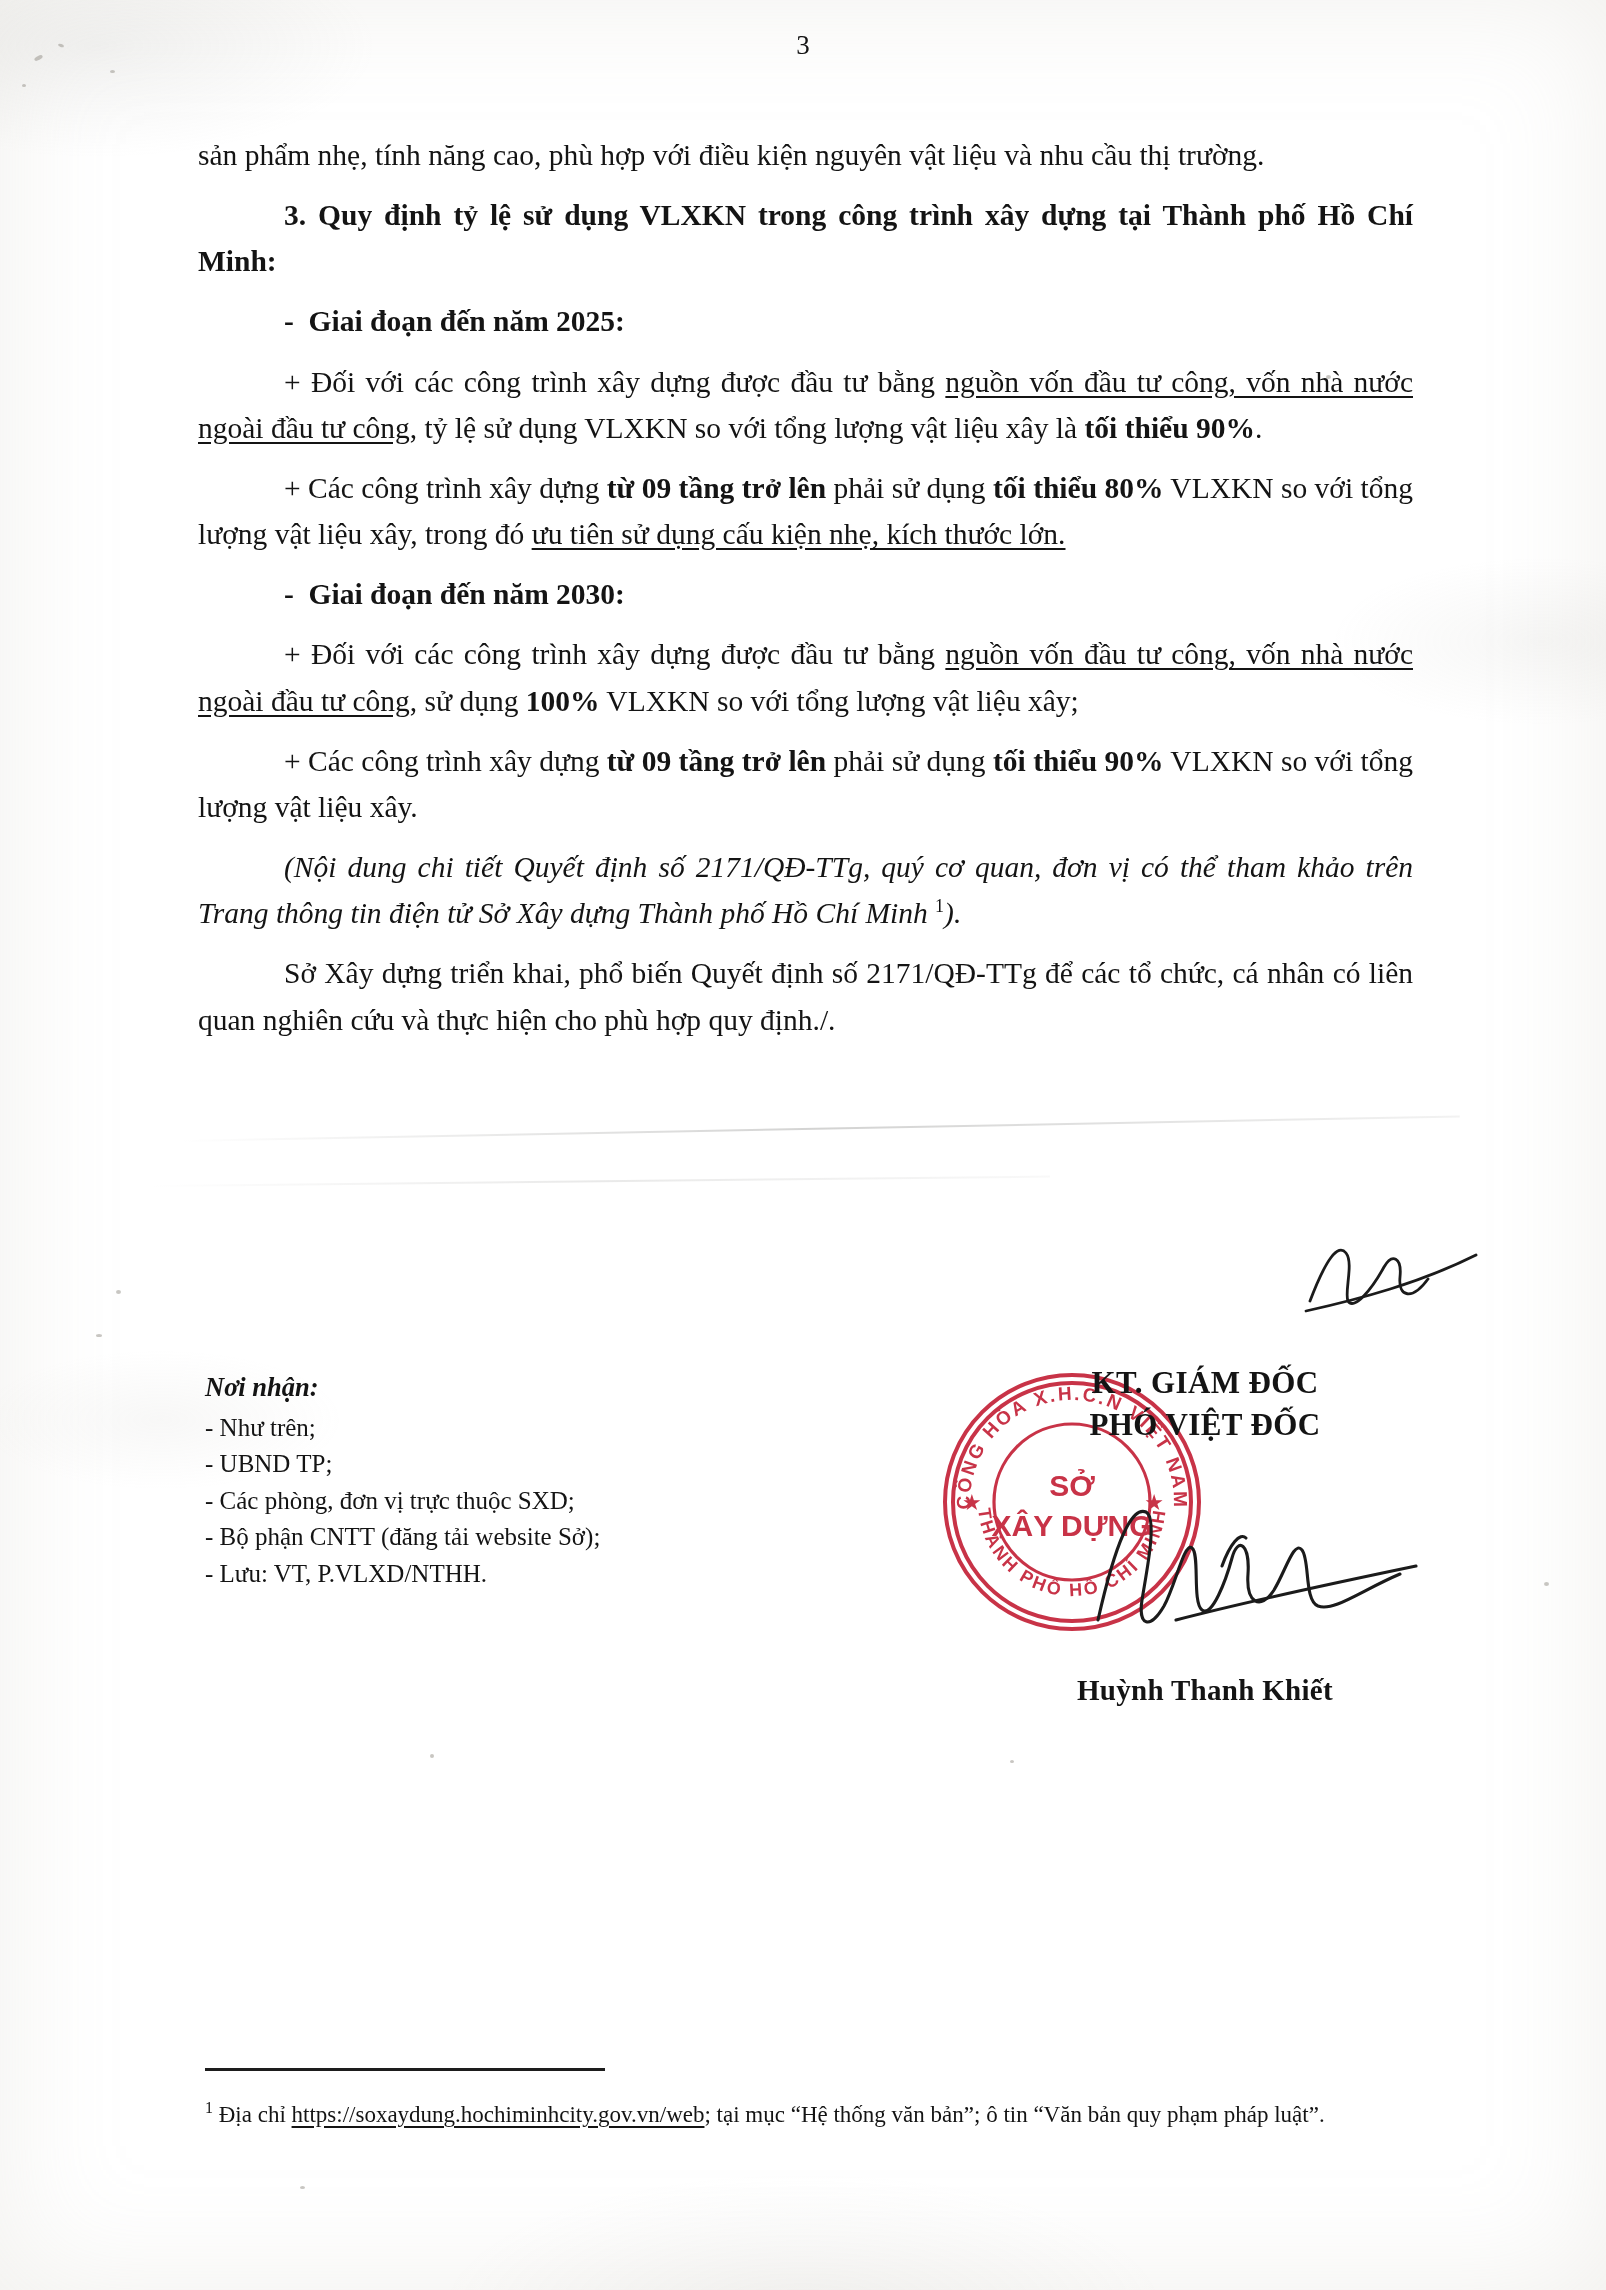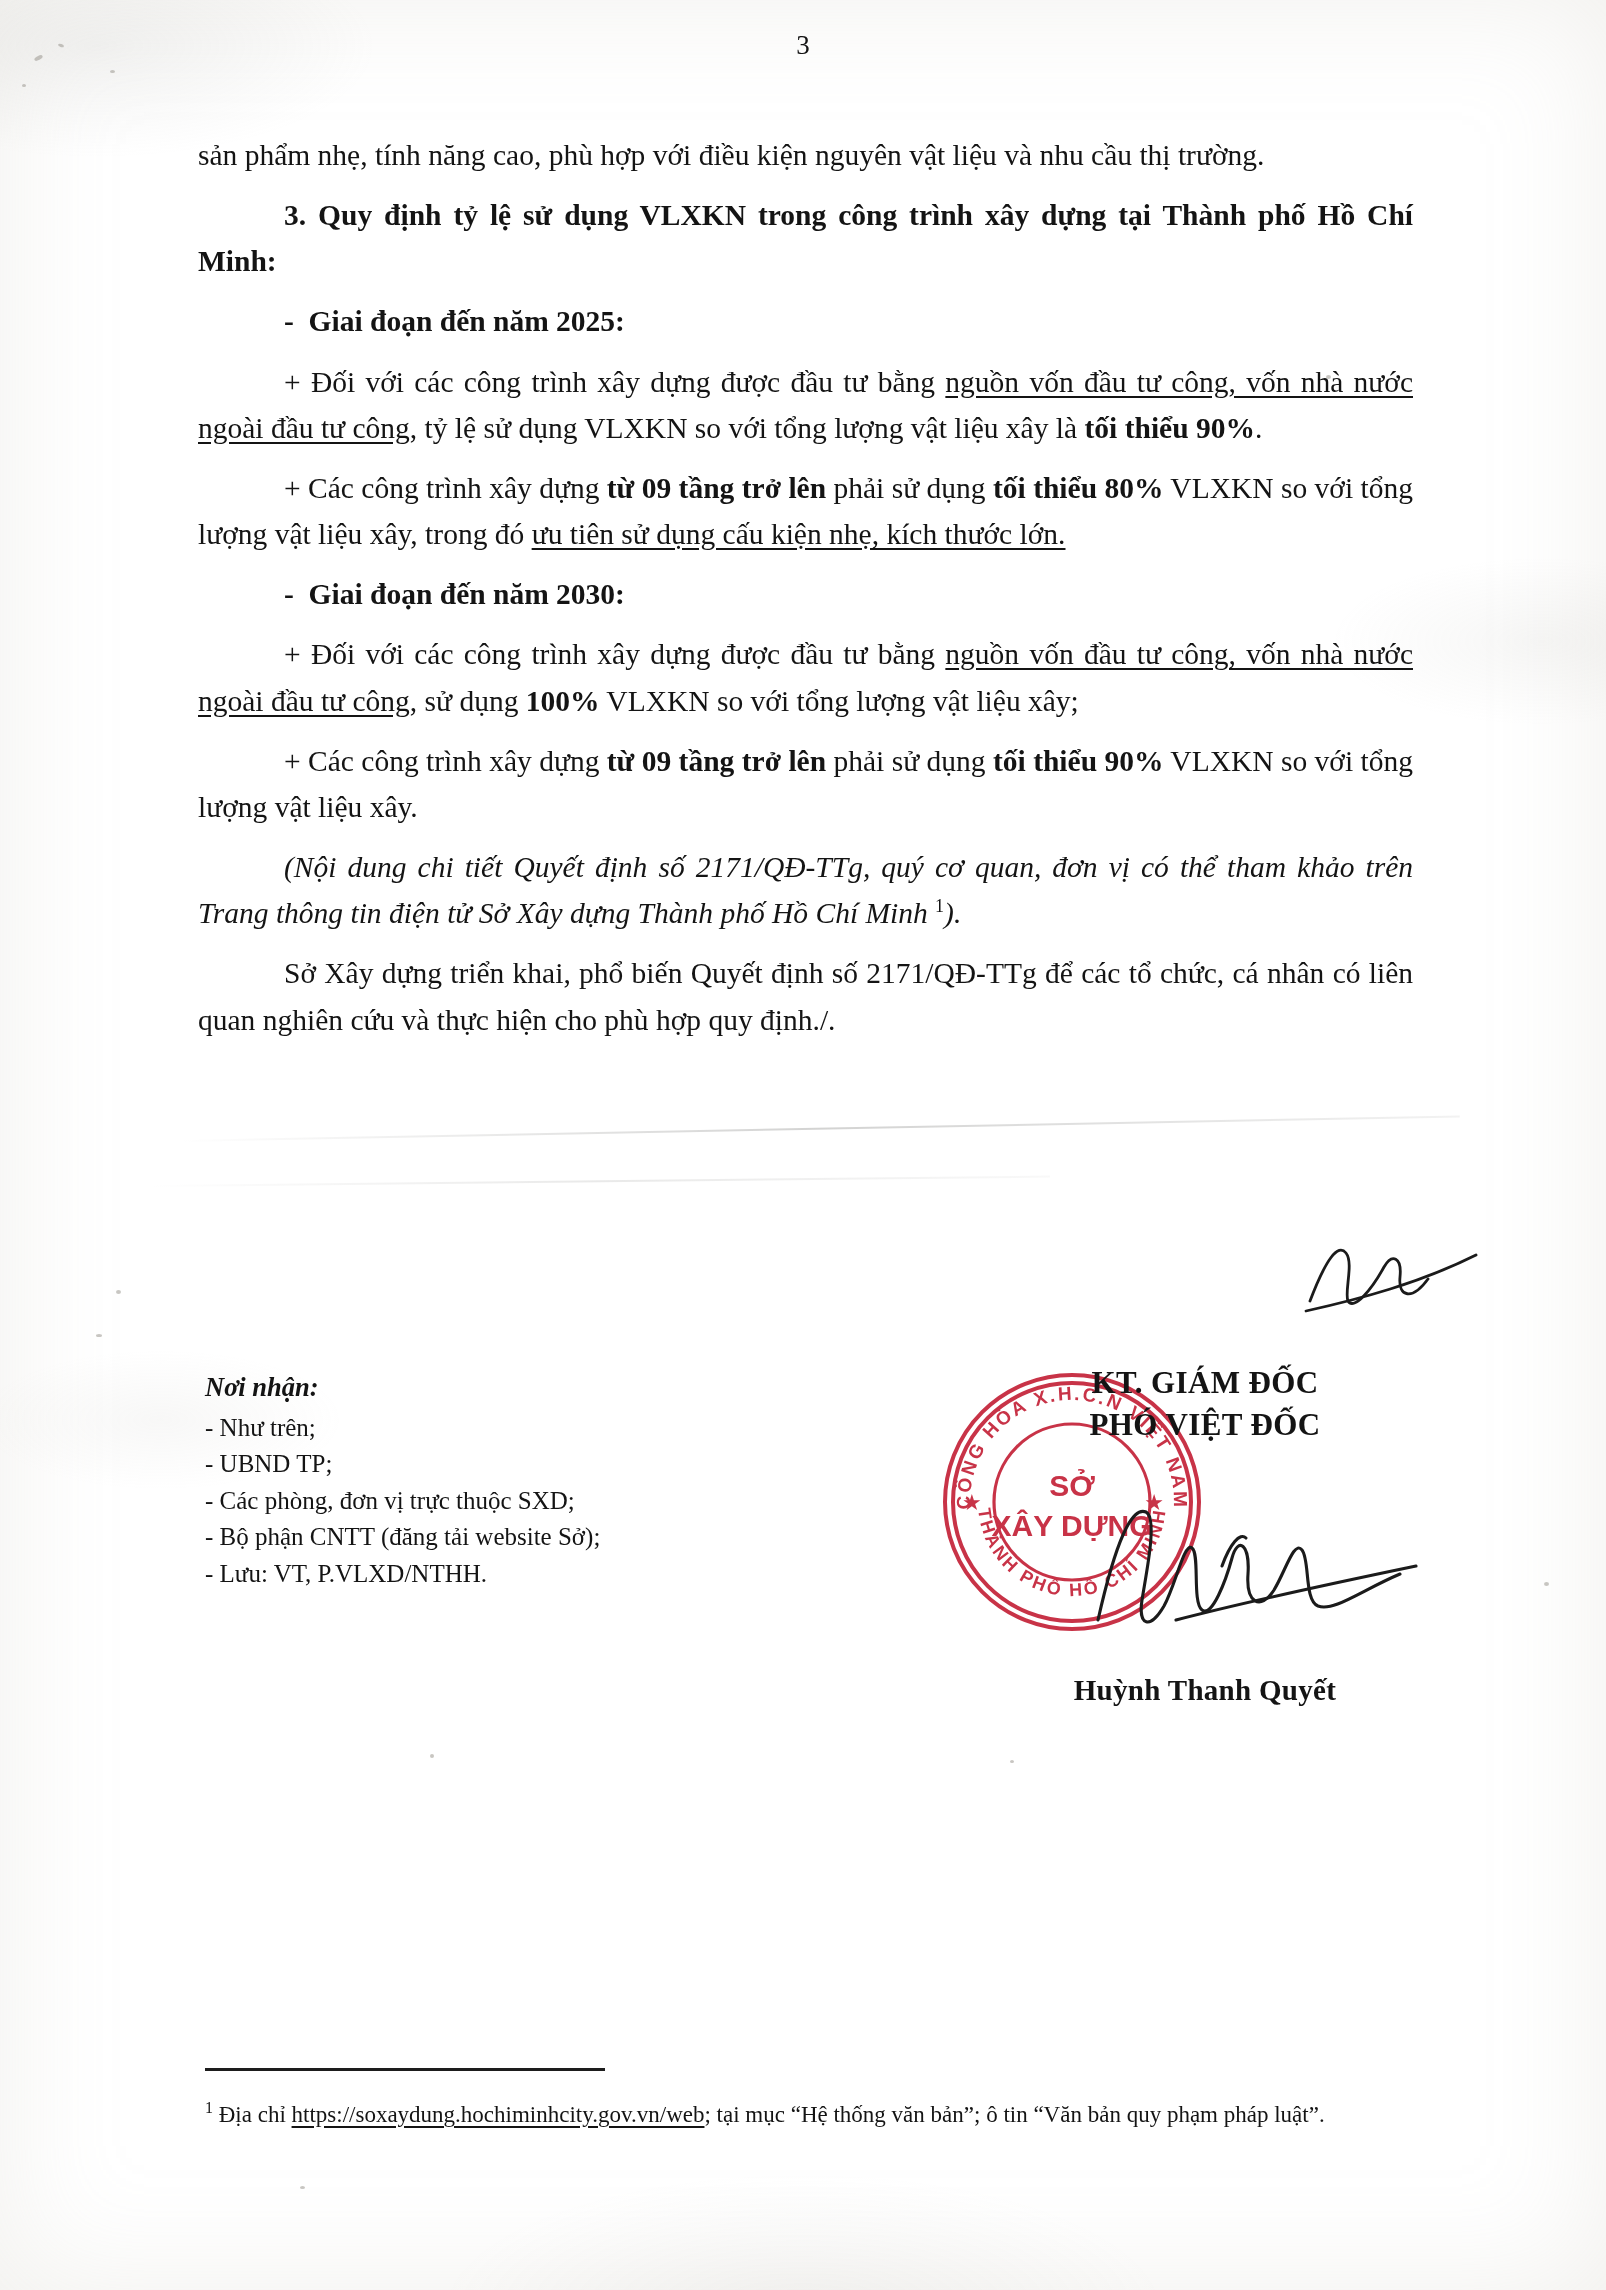--- a/index.html
+++ b/index.html
@@ -256,21 +256,21 @@
   <div class="sig-ink sig-flourish">
     <svg viewBox="0 0 190 120" xmlns="http://www.w3.org/2000/svg">
       <g fill="none" stroke="#1b1b1b" stroke-width="2.8" stroke-linecap="round">
         <path d="M 10,86 C 26,44 38,28 46,38 C 54,48 44,78 48,86 C 54,96 72,74 84,52
                  C 92,38 102,42 100,62 C 98,82 112,86 128,64"></path>
         <path d="M 6,96 C 60,84 120,68 176,40"></path>
       </g>
     </svg>
   </div>
 
-  <div class="signer-name">Huỳnh Thanh Quyết</div>
+  <div class="signer-name">Huỳnh Thanh Khiết</div>
 
   <div class="footnote-rule"></div>
   <div class="footnote">
     <sup>1</sup><span> Địa chỉ </span><u>https://soxaydung.hochiminhcity.gov.vn/web</u><span>; tại mục “Hệ thống văn bản”; ô tin “Văn bản quy phạm pháp luật”.</span>
   </div>
 
   <div class="fold" style="left:180px; top:1140px; width:1280px; transform: rotate(-1.1deg);"></div>
   <div class="fold" style="left:150px; top:1185px; width:900px; opacity:.5; transform: rotate(-0.6deg);"></div>
 
   <div class="scan-tint"></div>

